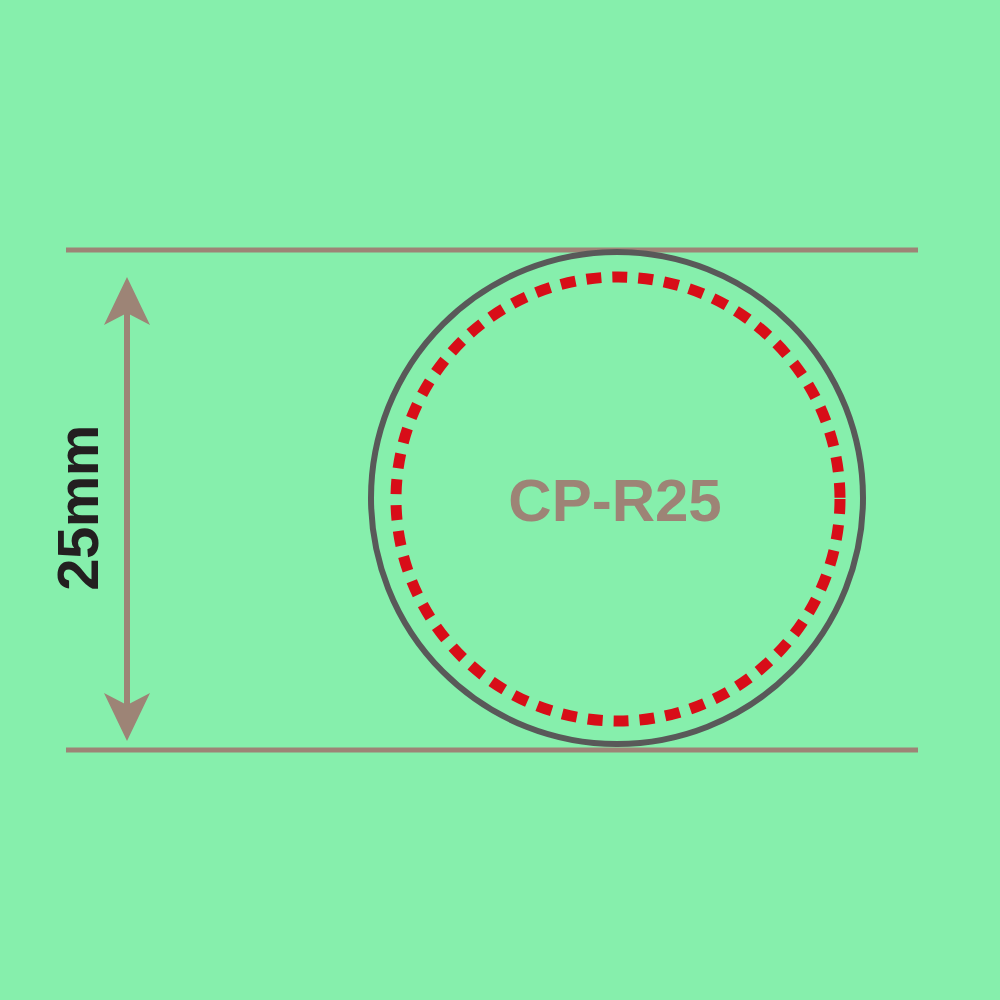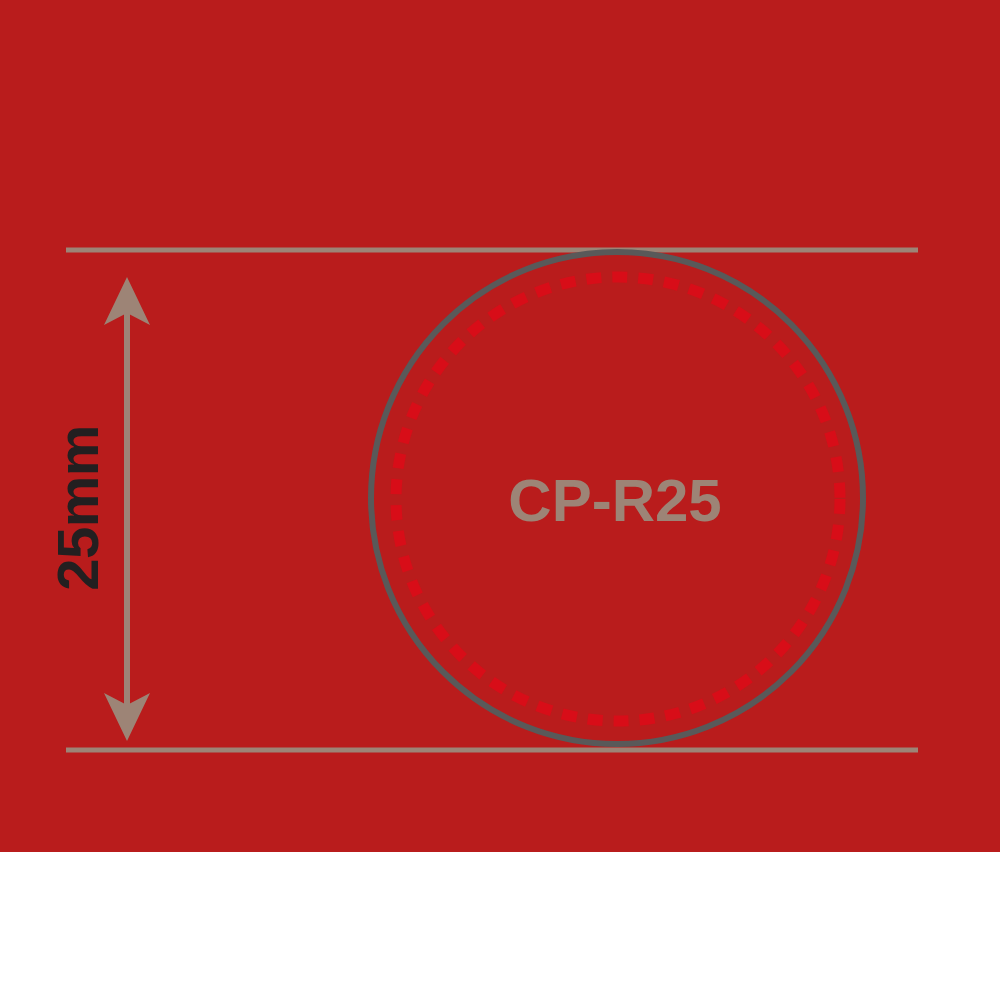--- a/index.html
+++ b/index.html
@@ -9,22 +9,22 @@
   }
   body {
     width: 1000px;
     height: 1000px;
     overflow: hidden;
     font-family: "Liberation Sans", sans-serif;
   }
   #diagram-root {
     position: relative;
     width: 1000px;
-    height: 852px;
-    background: #b91c1c;
+    height: 1000px;
+    background: #86efac;
   }
   svg#technical-drawing {
     display: block;
     width: 1000px;
     height: 1000px;
   }
   .dim-label-text {
     font-family: "Liberation Sans", sans-serif;
     font-size: 58px;
     font-weight: 700;

